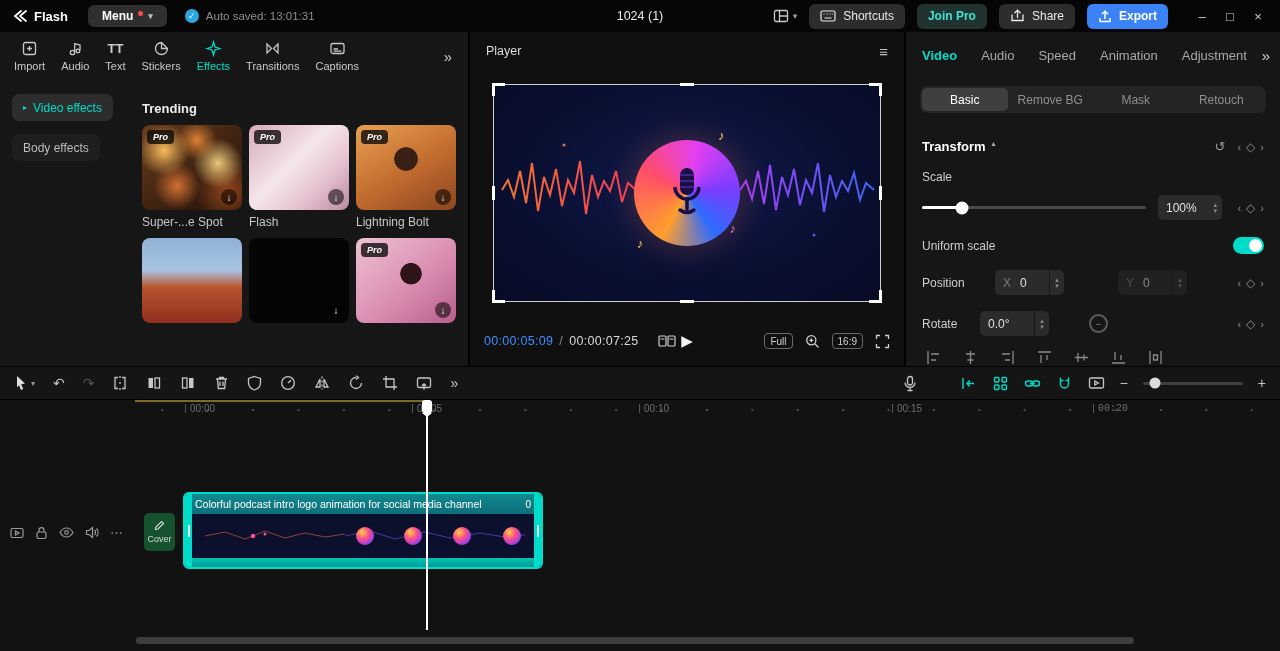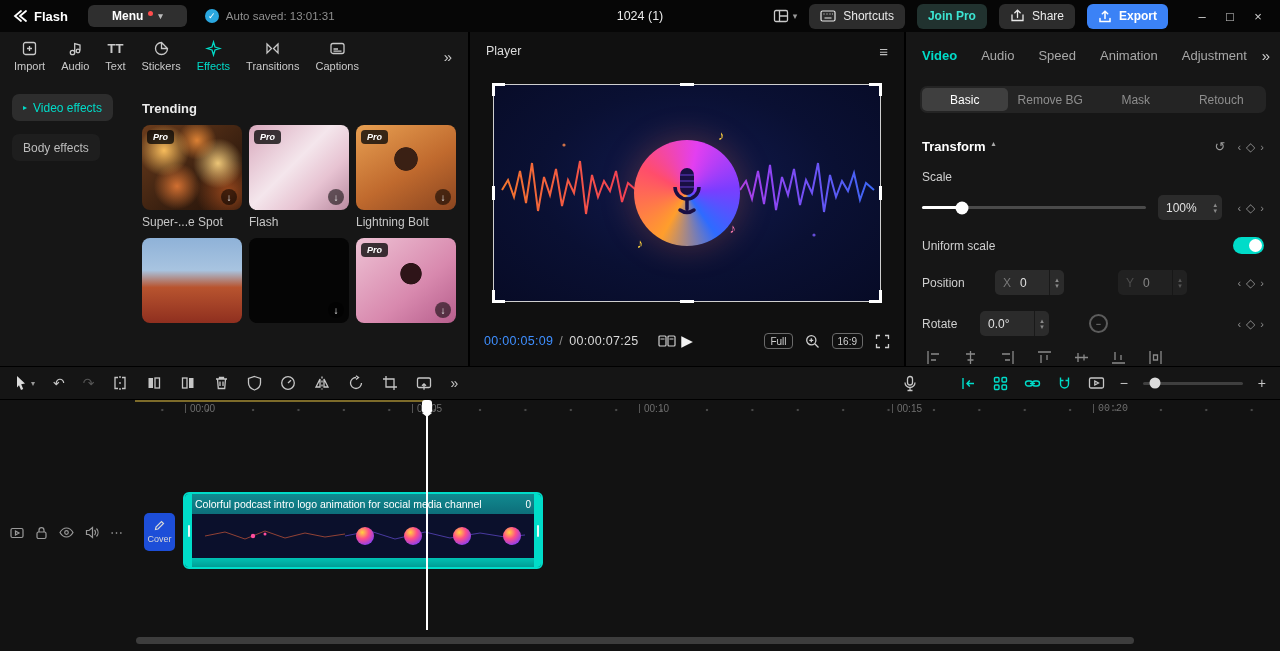--- a/index.html
+++ b/index.html
@@ -3,21 +3,21 @@
 <meta charset="utf-8">
 <style>
   * { box-sizing:border-box; margin:0; padding:0; }
   html,body { background:#000; }
   body { font-family:"Liberation Sans", sans-serif; user-select:none; }
   .app { position:relative; width:1280px; height:651px; background:#000; color:#ddd; font-size:12px; overflow:hidden; --accent:#00dcc9; }
 
   
   .topbar { position:absolute; top:0; left:0; right:0; height:32px; background:#060606; display:flex; align-items:center; padding:0 8px; }
   .logo { display:flex; align-items:center; gap:6px; color:#fff; font-weight:bold; font-size:13px; margin-left:4px; }
-  .menu-btn { margin-left:20px; background:#2f2f2f; border-radius:6px; height:22px; display:flex; align-items:center; gap:5px; padding:0 24px; color:#fff; font-weight:bold; font-size:12px; cursor:pointer; }
+  .menu-btn { margin-left:20px; background:#2f2f2f; border-radius:6px; height:22px; display:flex; align-items:center; gap:5px; padding:0 14px; color:#fff; font-weight:bold; font-size:12px; cursor:pointer; }
   .menu-btn .dot { width:5px; height:5px; border-radius:50%; background:#ff4d4d; margin-top:-6px; }
   .menu-btn .caret { color:#bbb; font-size:9px; }
   .autosave { margin-left:18px; display:flex; align-items:center; gap:7px; color:#8f8f8f; font-size:11.5px; }
   .check-circle { width:14px; height:14px; border-radius:50%; background:#2aa7e0; color:#fff; font-size:9px; display:flex; align-items:center; justify-content:center; }
   .project-title { position:absolute; left:50%; transform:translateX(-50%); color:#eaeaea; font-size:12.5px; }
   .topbar-right { margin-left:auto; display:flex; align-items:center; gap:12px; }
   .layout-btn { display:flex; align-items:center; gap:4px; color:#c9c9c9; cursor:pointer; }
   .layout-btn .caret { font-size:9px; color:#999; }
   .btn-dark { background:#2c2c2c; border-radius:6px; height:25px; display:flex; align-items:center; gap:7px; padding:0 11px; color:#e9e9e9; font-size:12px; cursor:pointer; }
   .join-pro { background:#21322f; color:#3ce4d2; font-weight:bold; }
@@ -164,21 +164,21 @@
     background-image:radial-gradient(circle, #484848 1px, transparent 1.6px); background-size:45.4px 20px; background-position:50px 50%; }
   .mark { position:absolute; top:3px; display:flex; align-items:center; gap:4px; }
   .mark i { width:1px; height:9px; background:#555; }
   .playhead { position:absolute; left:420px; top:0; width:13px; height:232px; z-index:6; cursor:ew-resize; }
   .playhead .line { position:absolute; left:6px; top:2px; width:1.5px; height:228px; background:#fff; }
   .playhead .head { position:absolute; left:1.5px; top:0; width:10px; height:13px; background:#fff; border-radius:3px 3px 2px 2px; }
   .playhead .head::after { content:""; position:absolute; top:13px; left:0; border-left:5px solid transparent; border-right:5px solid transparent; border-top:4px solid #fff; }
   .track-controls { position:absolute; left:10px; top:125px; display:flex; align-items:center; gap:11px; }
   .track-controls svg { stroke:#9a9a9a; cursor:pointer; }
   .track-controls .dots { color:#9a9a9a; font-size:13px; cursor:pointer; }
-  .cover-btn { position:absolute; left:144px; top:113px; width:31px; height:38px; background:#1d4ed8; border-radius:5px; display:flex; flex-direction:column; align-items:center; justify-content:center; gap:3px; color:#d8d8d8; font-size:9px; cursor:pointer; }
+  .cover-btn { position:absolute; left:144px; top:113px; width:31px; height:38px; background:#14532d; border-radius:5px; display:flex; flex-direction:column; align-items:center; justify-content:center; gap:3px; color:#d8d8d8; font-size:9px; cursor:pointer; }
   .cover-btn svg { stroke:#d8d8d8; }
   .clip { position:absolute; left:183px; top:92px; width:360px; height:77px; border:2px solid var(--accent); border-radius:6px; background:#0b102c; overflow:hidden; cursor:pointer; }
   .clip-titlebar { height:20px; background:linear-gradient(180deg,#118a90,#0d6e7a); display:flex; align-items:center; gap:6px; padding:0 10px; color:#fff; font-size:10.5px; white-space:nowrap; overflow:hidden; }
   .clip-title { flex:1; overflow:hidden; }
   .clip-badge { flex-shrink:0; font-size:10px; }
   .clip-body { position:relative; height:44px; background:#0b102c; }
   .clip-foot { height:9px; background:linear-gradient(180deg,#00c2b4,#009e96); }
   .clip-handle { position:absolute; top:0; bottom:0; width:7px; background:var(--accent); display:flex; align-items:center; justify-content:center; z-index:2; cursor:ew-resize; }
   .clip-handle::after { content:""; width:2px; height:12px; border-radius:1px; background:rgba(255,255,255,.9); }
   .clip-handle.l { left:0; } .clip-handle.r { right:0; }

